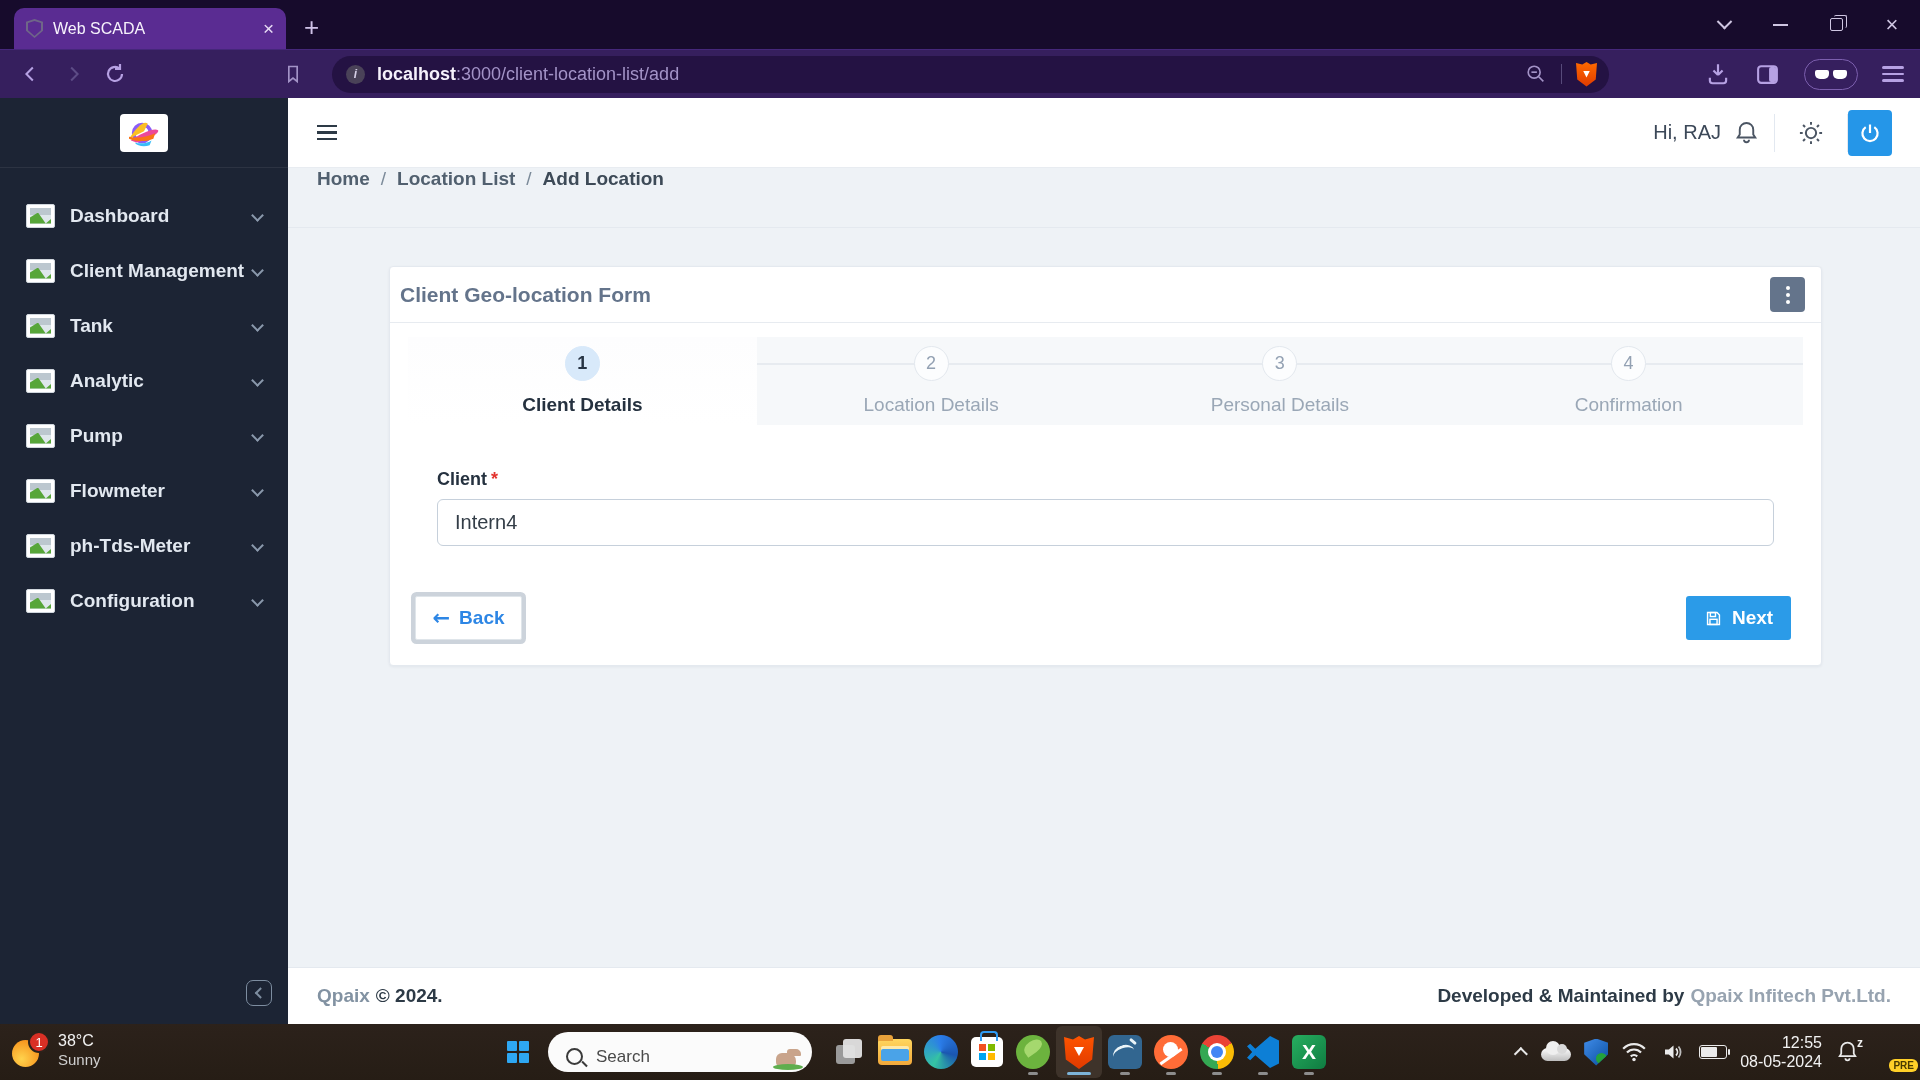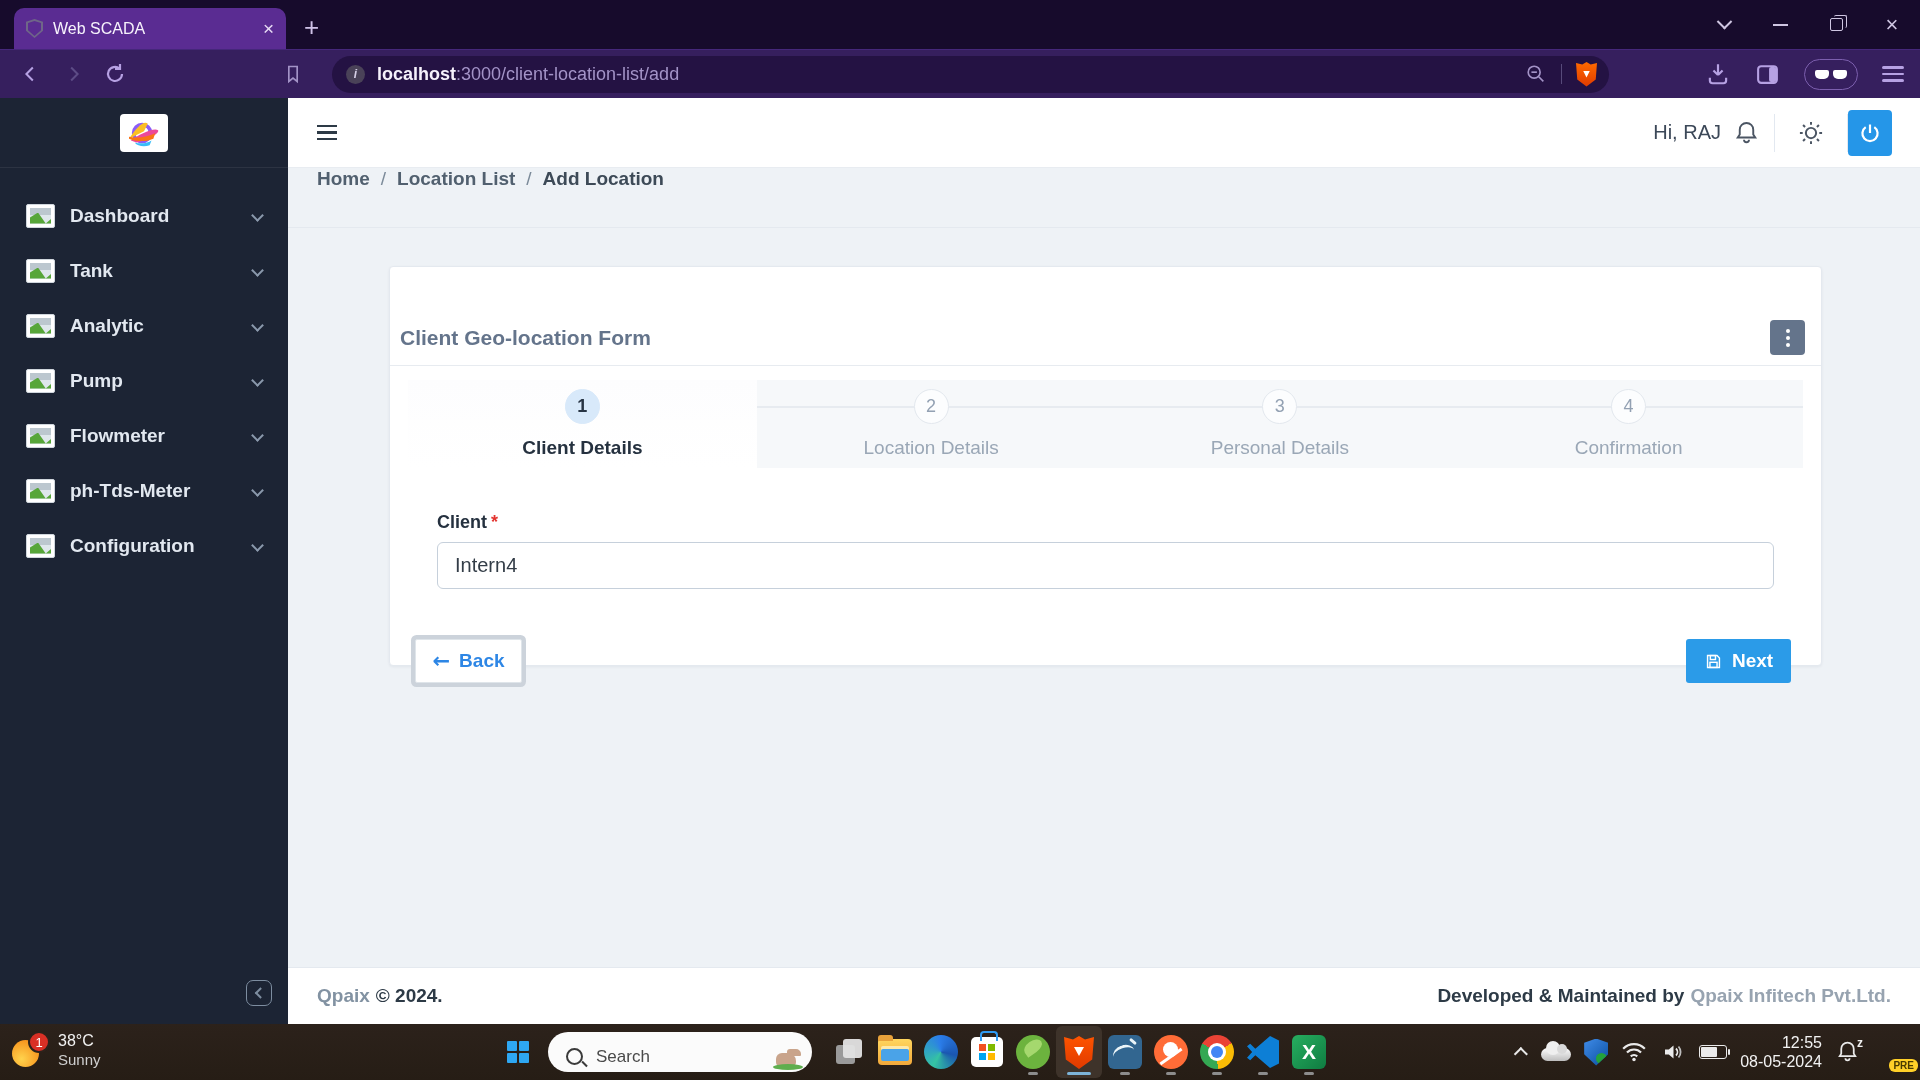--- a/index.html
+++ b/index.html
@@ -71,21 +71,21 @@
   .sun-btn { margin:0 22px; display:flex; }
   .power-btn { width:44px; height:46px; background:#2596e8; border:none; border-radius:4px; margin-right:28px; display:flex; align-items:center; justify-content:center; cursor:pointer; }
 
   .breadcrumb { height:60px; display:flex; align-items:flex-start; padding:0 29px; border-bottom:1px solid #e4e9ef; font-size:19px; }
   .bc-link { color:#51606f; font-weight:600; cursor:pointer; }
   .bc-sep { color:#7b8a99; margin:0 11px; }
   .bc-cur { color:#3d4a57; font-weight:600; }
 
   .content { flex:1; position:relative; }
   .card { margin:38px 0 0 101px; width:1433px; height:400px; background:#fff; border:1px solid #e4e9ef; border-radius:4px; box-shadow:0 1px 3px rgba(20,36,60,.06); }
-  .card-header { height:56px; display:flex; align-items:center; padding:0 16px 0 10px; border-bottom:1px solid #e7ebf0;margin-top:43px; }
+  .card-header { height:56px; display:flex; align-items:center; padding:0 16px 0 10px; border-bottom:1px solid #e7ebf0; }
   .card-title { font-size:21px; font-weight:700; color:#64748b; }
   .kebab { margin-left:auto; width:35px; height:35px; background:#64748b; border:none; border-radius:4px; display:flex; flex-direction:column; align-items:center; justify-content:center; gap:3px; cursor:pointer; }
   .kebab i { width:4px; height:4px; background:#fff; border-radius:50%; }
 
   .stepper { margin:14px 18px 0; height:88px; background:#f6f8fa; position:relative; display:flex; }
   .stepline { position:absolute; left:0; right:0; top:26px; height:2px; background:#e7ebf0; }
   .step { flex:1; display:flex; flex-direction:column; align-items:center; position:relative; padding-top:9px; }
   .step.active { background:linear-gradient(180deg,#fdfdfe,#fff); }
   .s-circle { width:35px; height:35px; border-radius:50%; background:#fcfdfe; border:1.5px solid #e3e8ee; color:#93a1b3; font-size:18px; display:flex; align-items:center; justify-content:center; z-index:1; }
   .step.active .s-circle { background:#d8e9fa; border-color:#d8e9fa; color:#273444; font-weight:700; }
@@ -274,20 +274,25 @@
         </span>
       </div>
       <nav class="nav">
         <div class="nav-item">
             <span class="img-ph"></span>
             <span class="nav-label">Dashboard</span>
             <span class="chev"></span>
           </div>
         <div class="nav-item">
             <span class="img-ph"></span>
+            <span class="nav-label">Client Management</span>
+            <span class="chev"></span>
+          </div>
+        <div class="nav-item">
+            <span class="img-ph"></span>
             <span class="nav-label">Tank</span>
             <span class="chev"></span>
           </div>
         <div class="nav-item">
             <span class="img-ph"></span>
             <span class="nav-label">Analytic</span>
             <span class="chev"></span>
           </div>
         <div class="nav-item">
             <span class="img-ph"></span>

